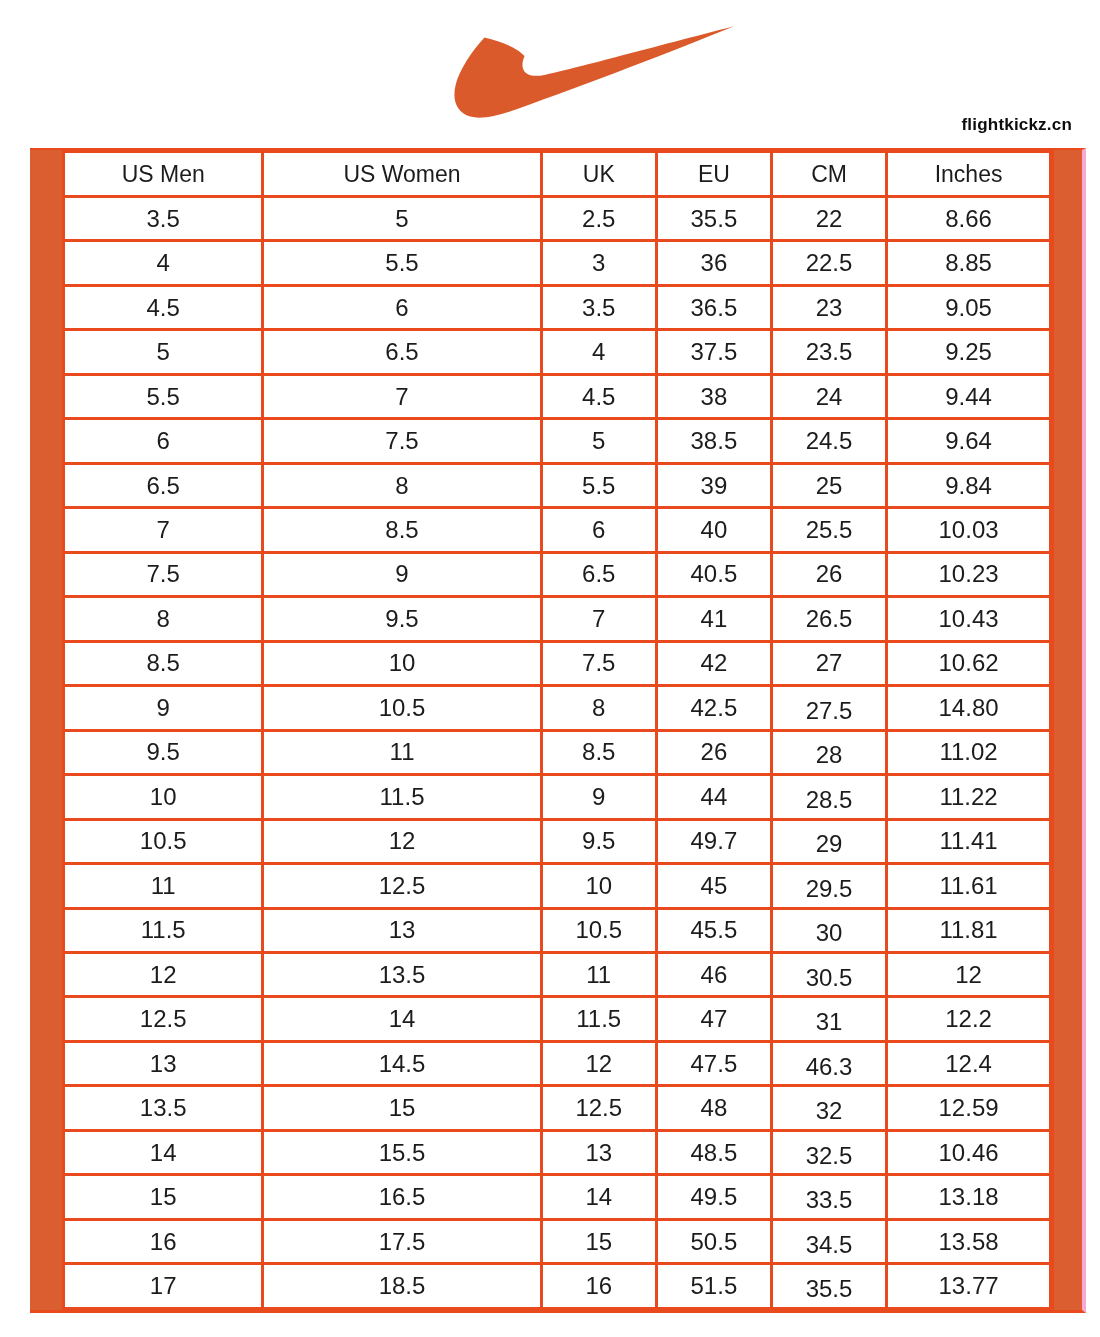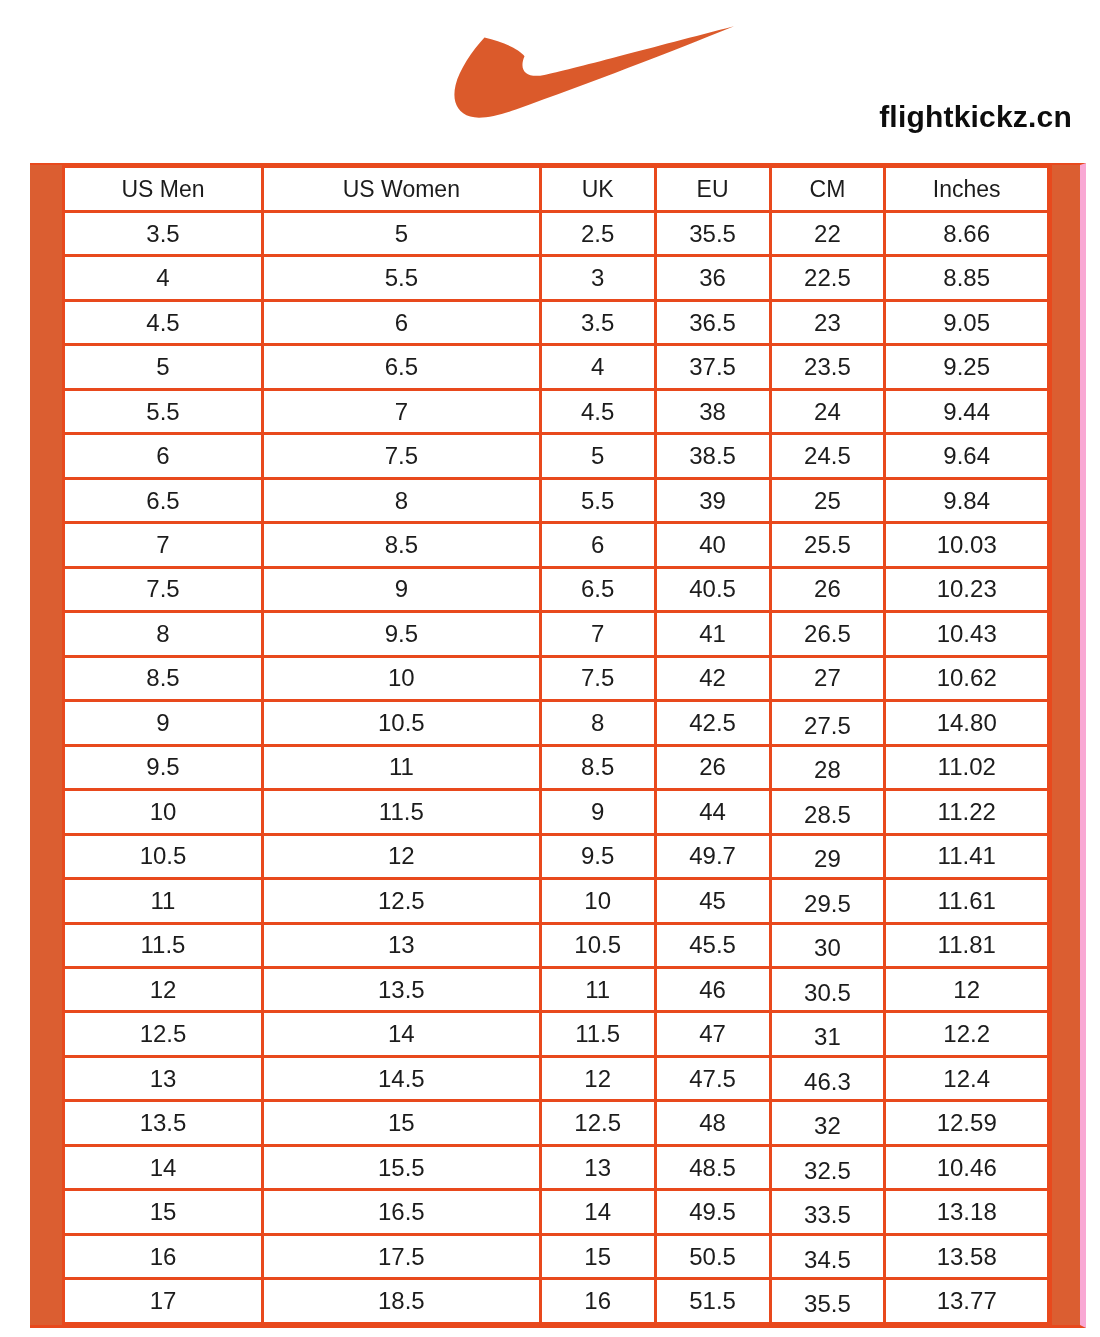--- a/index.html
+++ b/index.html
@@ -11,38 +11,37 @@
     overflow: hidden;
   }
   .logo {
     position: absolute;
     left: 452px; top: 24px;
     width: 284px; height: 100px;
   }
   .logo svg { width: 100%; height: 100%; display: block; }
   .site-name {
     position: absolute;
-    top: 100px; right: 28px;
-    font-size: 30px;
+    top: 115px; right: 28px;
+    font-size: 17px;
     font-weight: 700;
     color: #0d0d0d;
     letter-spacing: 0.2px;
   }
   .table-wrap {
     position: absolute;
     left: 30px; top: 148px;
     width: 1056px; height: 1165px;
     display: flex;
     align-items: stretch;
     border-top: 2px solid #e8491d;
     border-bottom: 3px solid #e8491d;
-    border-right: 6px solid #f9a8d4;
+    border-right: 4px solid #f9a8d4;
     box-sizing: border-box;
     background: #ffffff;
-    margin-top: 15px;
   }
   .accent-bar {
     background: #db5e31;
     flex: 0 0 auto;
   }
   .accent-bar.left  { width: 32px; }
   .accent-bar.right { width: 30px; border-left: 2px solid #e8491d; box-sizing: border-box; }
   table.size-table {
     flex: 1 1 auto;
     border-collapse: collapse;

